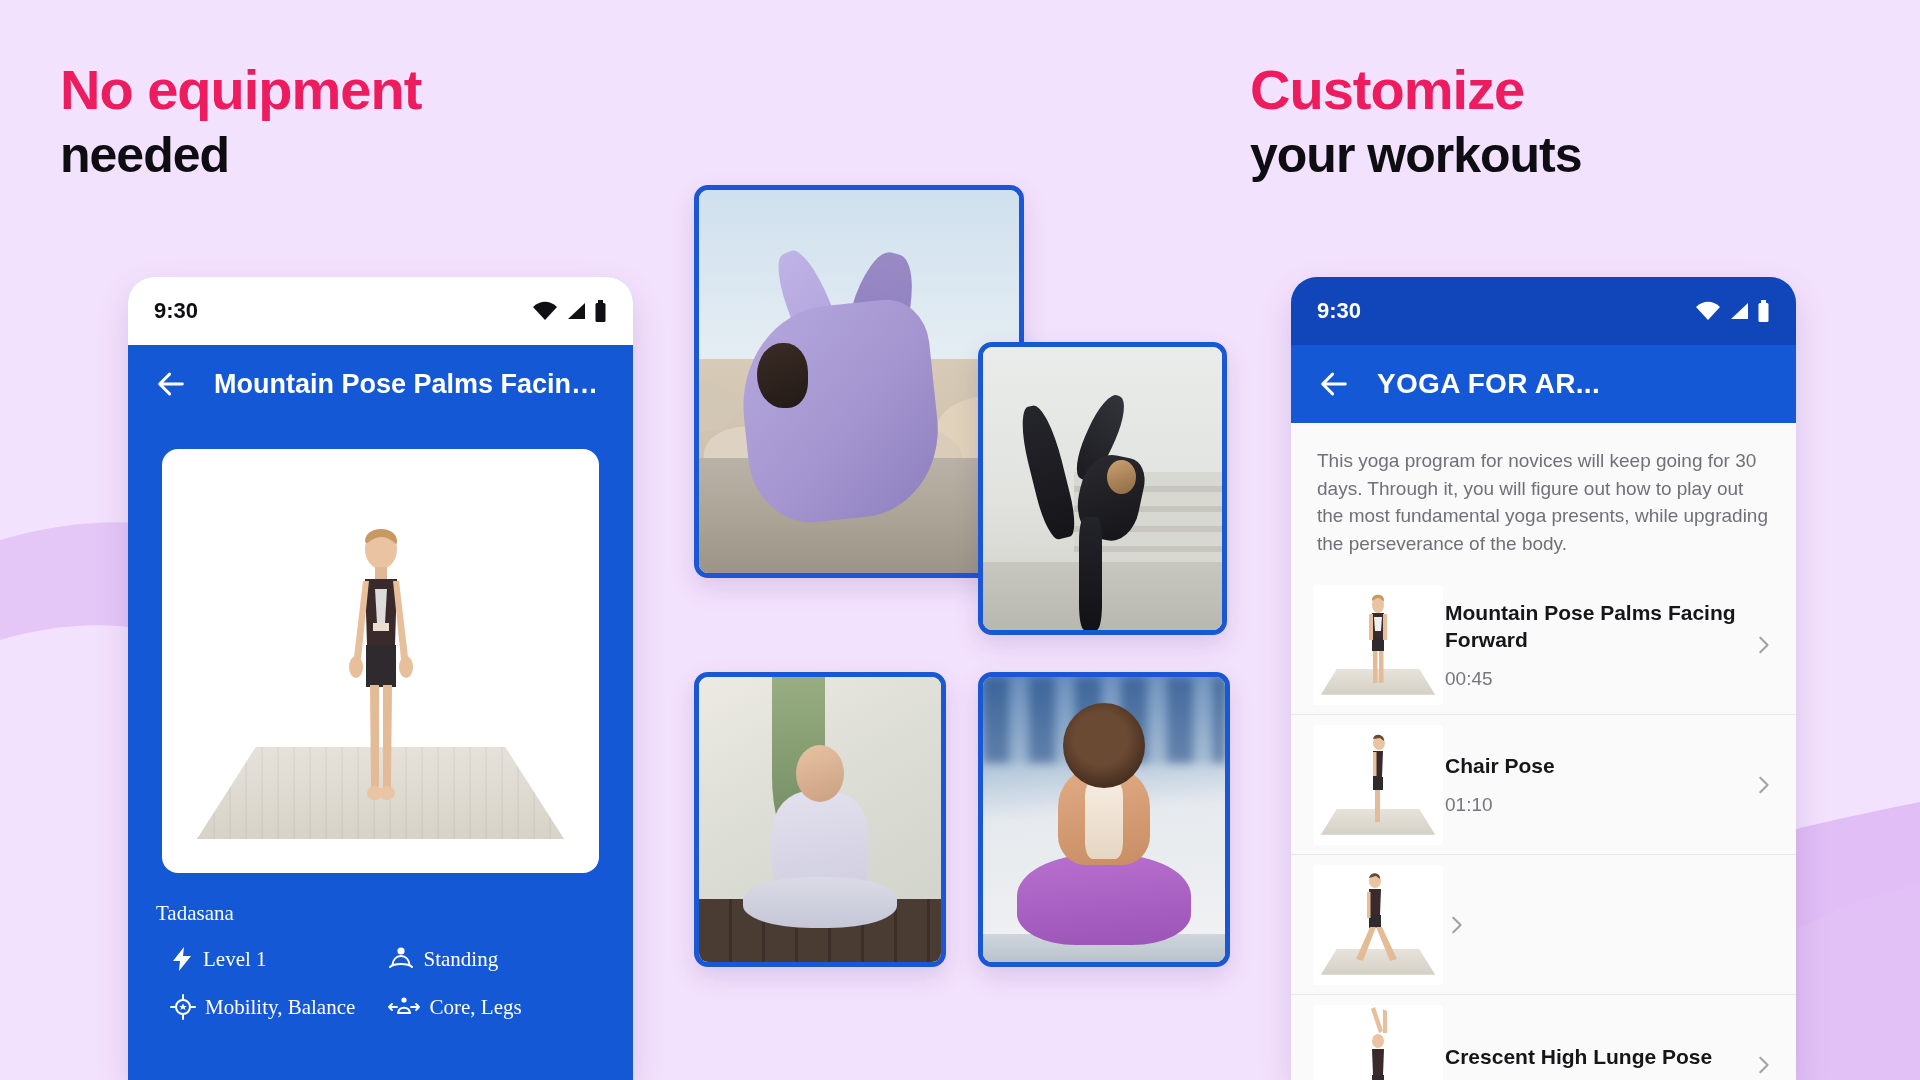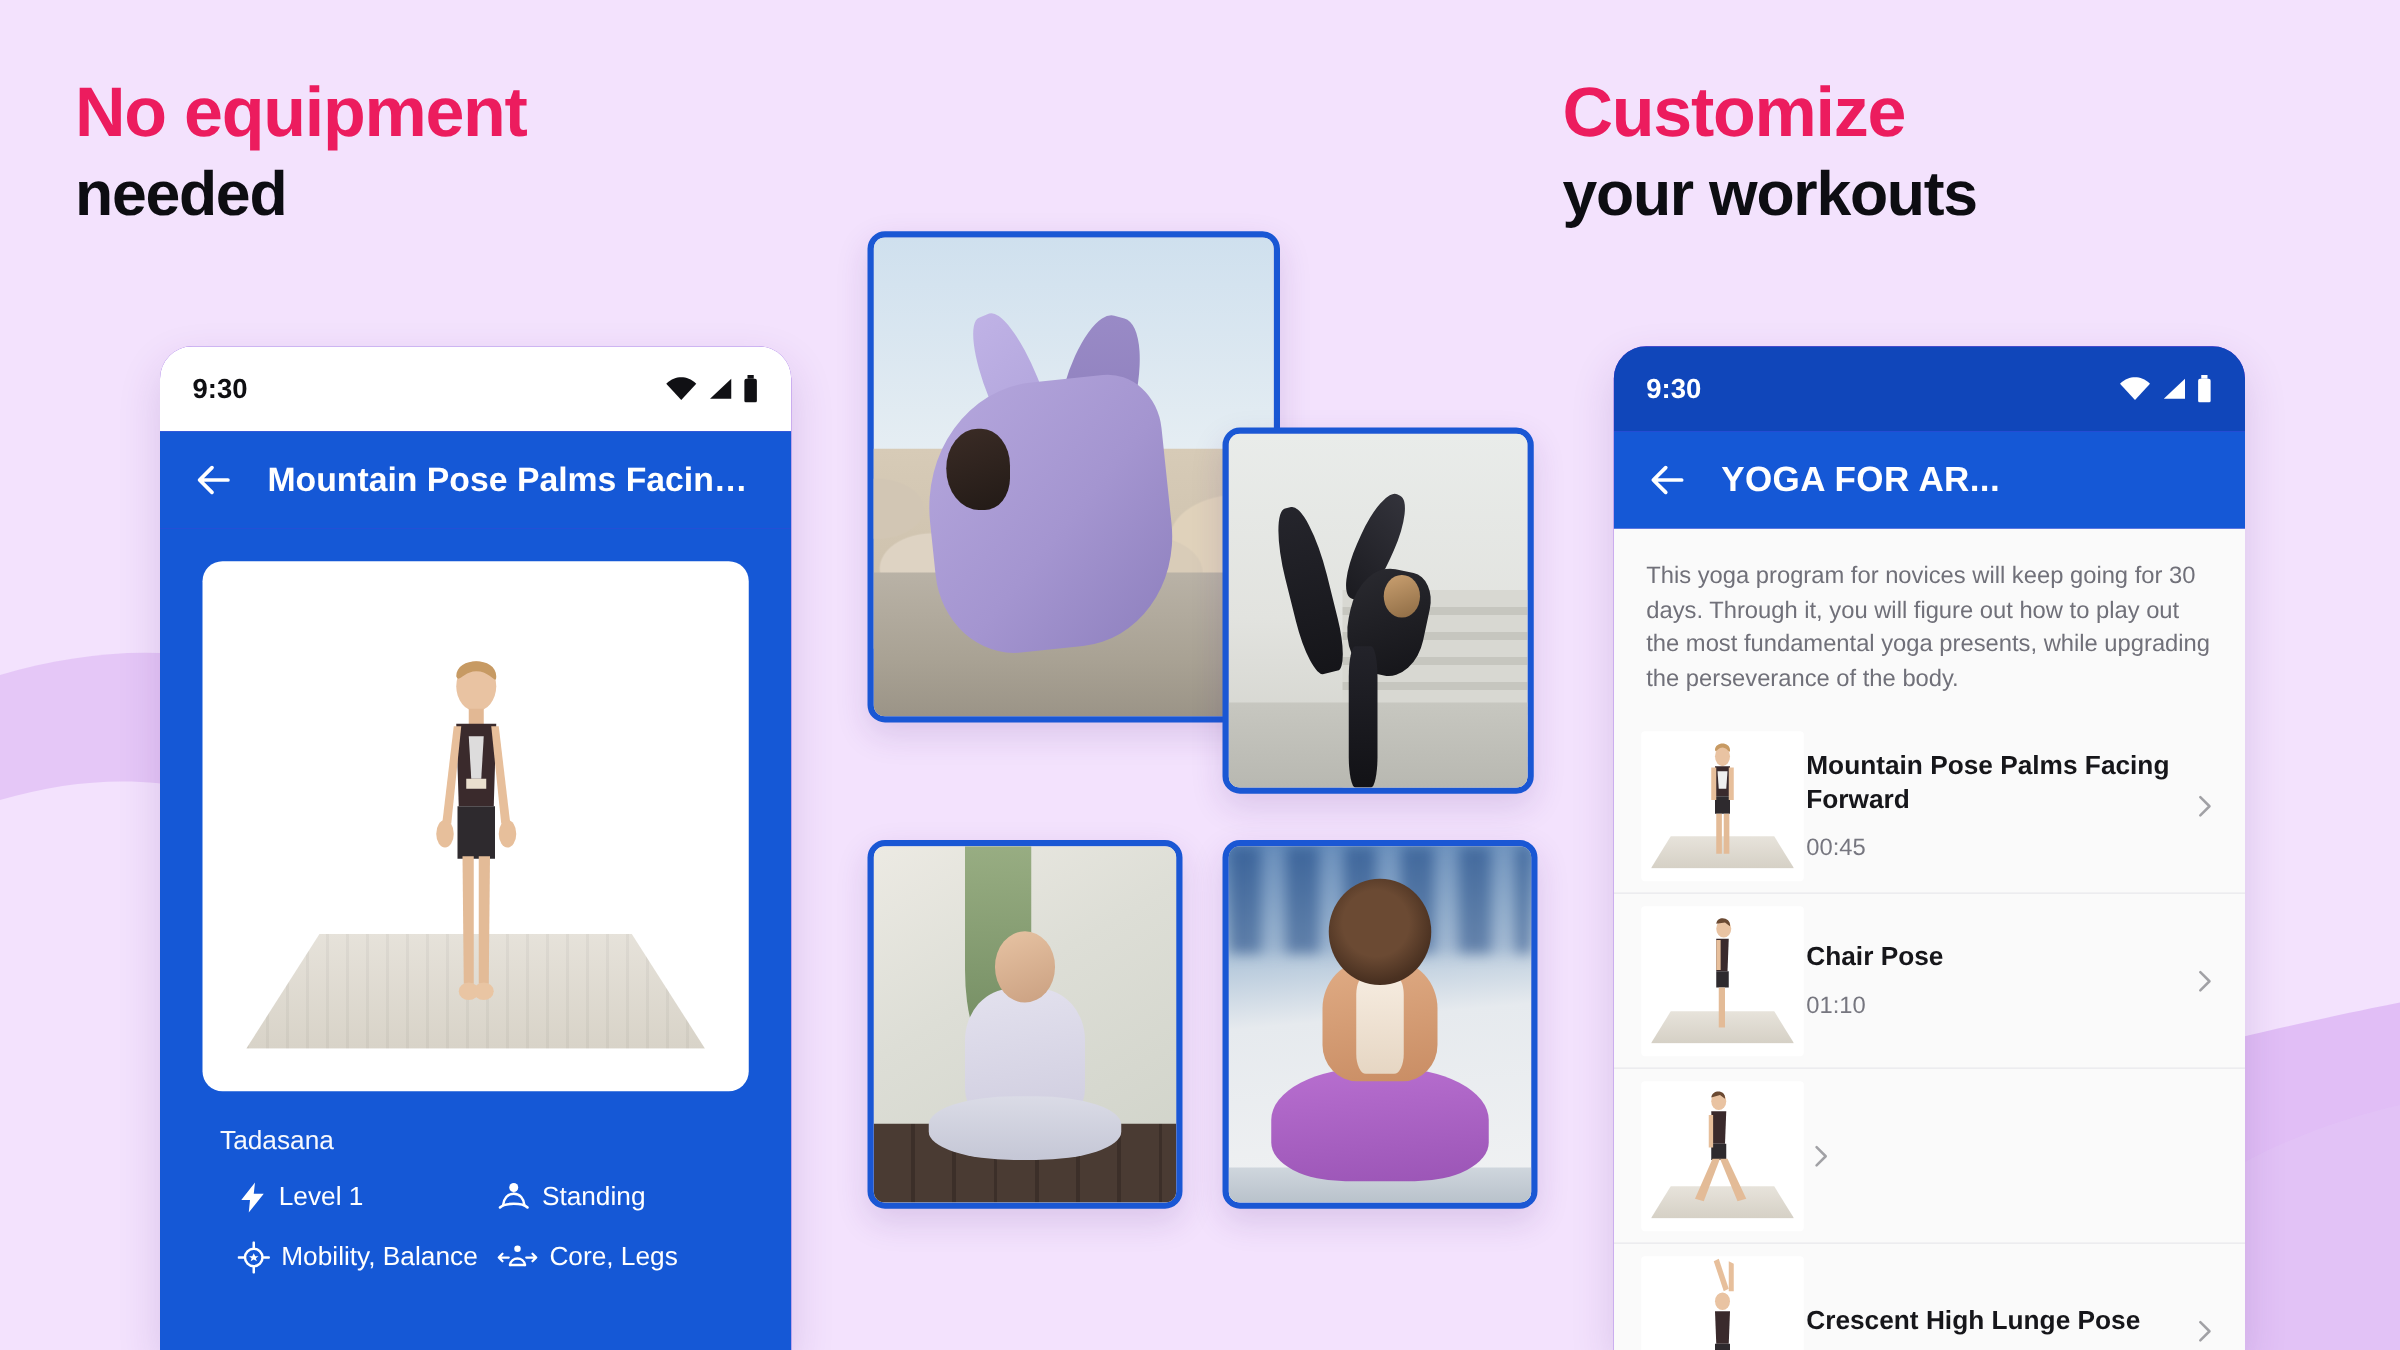--- a/index.html
+++ b/index.html
@@ -18,21 +18,21 @@
     font-weight:800; line-height:1.06; letter-spacing:-1px;
   }
   .headline .l1 { display:block; color:#ec1c5e; font-size:56px; }
   .headline .l2 { display:block; color:#0d0d12; font-size:50px; margin-top:10px; }
   #headline-left  { left:60px;  top:60px;  width:710px; }
   #headline-right { left:1250px; top:60px; width:710px; }
 
   
   .phone {
     position:absolute; z-index:6;
-    background:#6d28d9;
+    background:#7dd3fc;
     border-radius:26px 26px 0 0;
     overflow:hidden;
     box-shadow: 0 14px 34px rgba(90,40,130,.16);
   }
   #phone-left  { left:128px;  top:277px; width:505px; height:803px; }
   #phone-right { left:1291px; top:277px; width:505px; height:803px; }
 
   
   .statusbar {
     height:68px; display:flex; align-items:center;
@@ -66,21 +66,21 @@
   .mat {
     position:absolute; left:8%; right:8%; bottom:34px; height:92px;
     background:linear-gradient(180deg,#e6e2da 0%, #d8d3c8 100%);
     clip-path: polygon(16% 0%, 84% 0%, 100% 100%, 0% 100%);
   }
   .mat::after{
     content:""; position:absolute; inset:0;
     background:repeating-linear-gradient(90deg, rgba(0,0,0,.04) 0 2px, transparent 2px 16px);
   }
   .person { position:absolute; left:50%; transform:translateX(-50%); bottom:54px; width:92px; }
-  .pose-meta { padding:28px 34px 0 48px; color:#fff; }
+  .pose-meta { padding:28px 34px 0 28px; color:#fff;font-family:Liberation Serif, serif; }
   .sanskrit { font-size:21px; font-weight:400; opacity:.97; margin-bottom:20px; }
   .meta-grid {
     display:grid; grid-template-columns:1fr 1fr; row-gap:22px; column-gap:4px;
     padding-left:14px;
   }
   .meta-item { display:flex; align-items:center; gap:9px; color:#fff; font-size:21px; }
   .meta-item svg { flex:0 0 auto; }
 
   
   .rp-body { background:#fafafa; height:calc(100% - 146px); overflow:hidden; }

